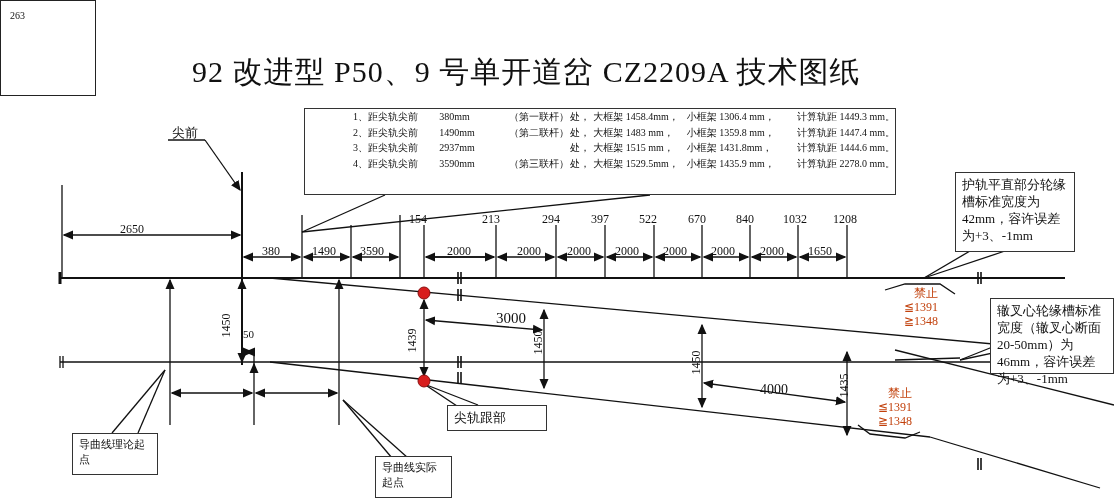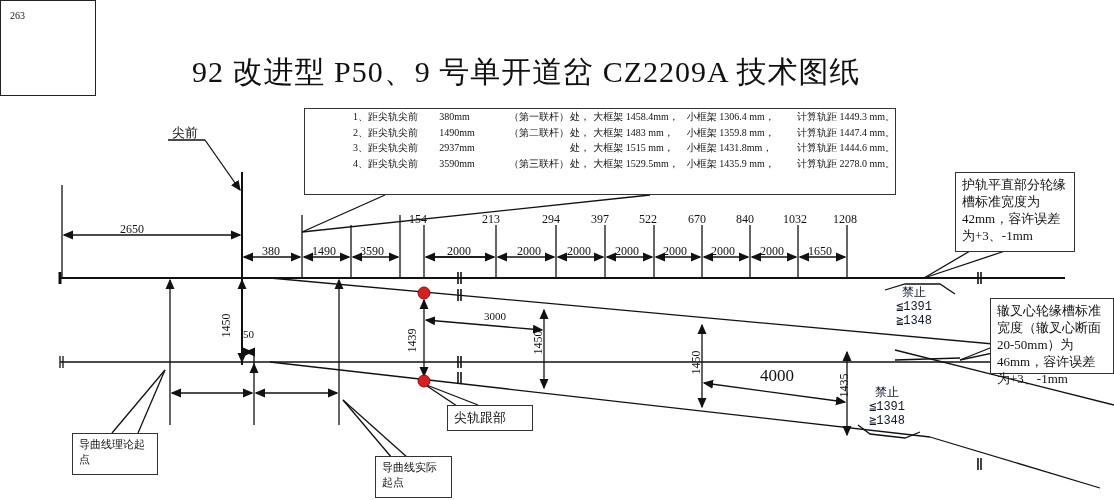--- a/index.html
+++ b/index.html
@@ -17,22 +17,22 @@
                  font-family:"DejaVu Sans", sans-serif; }
   .table-row { font-size:10px; line-height:15.5px; white-space:nowrap; padding-left:8px;
                font-family:"Liberation Serif", serif; display:flex;margin-left:40px; }
   .table-row span { display:inline-block; }
   .c1 { width:96px; } .c2 { width:62px; padding-right:14px; }
   .c3 { width:68px; } .c4 { width:26px; } .c5 { width:104px; } .c6 { width:112px; } .c7 { width:120px;text-align:right; }
   .note { position:absolute; border:1px solid #333; background:#fff; font-size:13px;
           line-height:17px; padding:3px 6px; box-sizing:border-box;
           font-family:"Liberation Serif", serif; }
   .small-note { font-size:11px; line-height:15px; }
-  .forbid { position:absolute; color:#0f172a; font-size:12px; line-height:14px;
-            font-family:Liberation Mono, monospace; text-align:center; }
+  .forbid { position:absolute; color:#c2410c; font-size:12px; line-height:14px;
+            font-family:Liberation Serif, serif; text-align:right; }
   .lbl { position:absolute; font-size:12px; font-family:"Liberation Serif", serif; }
 </style>
 </head>
 <body>
 
 <div class="page-box">
   <span class="page-num">263</span>
 </div>
 
 <div class="title">92 改进型 P50、9 号单开道岔 CZ2209A 技术图纸</div>
@@ -175,24 +175,24 @@
 <span class="lbl" style="left:591px;top:212px">397</span>
 <span class="lbl" style="left:639px;top:212px">522</span>
 <span class="lbl" style="left:688px;top:212px">670</span>
 <span class="lbl" style="left:736px;top:212px">840</span>
 <span class="lbl" style="left:783px;top:212px">1032</span>
 <span class="lbl" style="left:833px;top:212px">1208</span>
 
 <span class="lbl" style="left:214px;top:318px;transform:rotate(-90deg)">1450</span>
 <span class="lbl" style="left:243px;top:328px;font-size:11px">50</span>
 <span class="lbl" style="left:400px;top:333px;transform:rotate(-90deg)">1439</span>
-<span class="lbl" style="left:484px;top:310px;font-size:11px">3000</span>
+<span class="lbl" style="left:496px;top:310px;font-size:15px">3000</span>
 <span class="lbl" style="left:526px;top:335px;transform:rotate(-90deg)">1450</span>
 <span class="lbl" style="left:684px;top:355px;transform:rotate(-90deg)">1450</span>
-<span class="lbl" style="left:760px;top:366px;font-size:17px">4000</span>
+<span class="lbl" style="left:760px;top:382px;font-size:14px">4000</span>
 <span class="lbl" style="left:832px;top:378px;transform:rotate(-90deg)">1435</span>
 
 <span class="lbl" style="left:172px;top:124px;font-size:13px">尖前</span>
 
 <div class="table-box">
   <div class="table-row">
     <span class="c1">1、距尖轨尖前</span>
     <span class="c2">380mm</span>
     <span class="c3">（第一联杆）</span>
     <span class="c4">处，</span>
@@ -225,21 +225,21 @@
     <span class="c4">处，</span>
     <span class="c5">大框架 1529.5mm，</span>
     <span class="c6">小框架 1435.9 mm，</span>
     <span class="c7">计算轨距 2278.0 mm。</span>
   </div>
 </div>
 
 <div class="note" style="left:955px;top:172px;width:120px;height:80px">护轨平直部分轮缘槽标准宽度为42mm，容许误差为+3、-1mm</div>
 <div class="note" style="left:990px;top:298px;width:124px;height:76px">辙叉心轮缘槽标准宽度（辙叉心断面 20-50mm）为 46mm，容许误差为+3、-1mm</div>
 
-<div class="note" style="left:447px;top:405px;width:86px;height:26px">尖轨跟部</div>
+<div class="note" style="left:447px;top:405px;width:100px;height:26px">尖轨跟部</div>
 <div class="note small-note" style="left:72px;top:433px;width:86px;height:42px">导曲线理论起点</div>
 <div class="note small-note" style="left:375px;top:456px;width:77px;height:42px">导曲线实际起点</div>
 
 <div class="forbid" style="left:890px;top:286px;width:48px">
   <div>禁止</div>
   <div>≦1391</div>
   <div>≧1348</div>
 </div>
 <div class="forbid" style="left:862px;top:386px;width:50px">
   <div>禁止</div>

